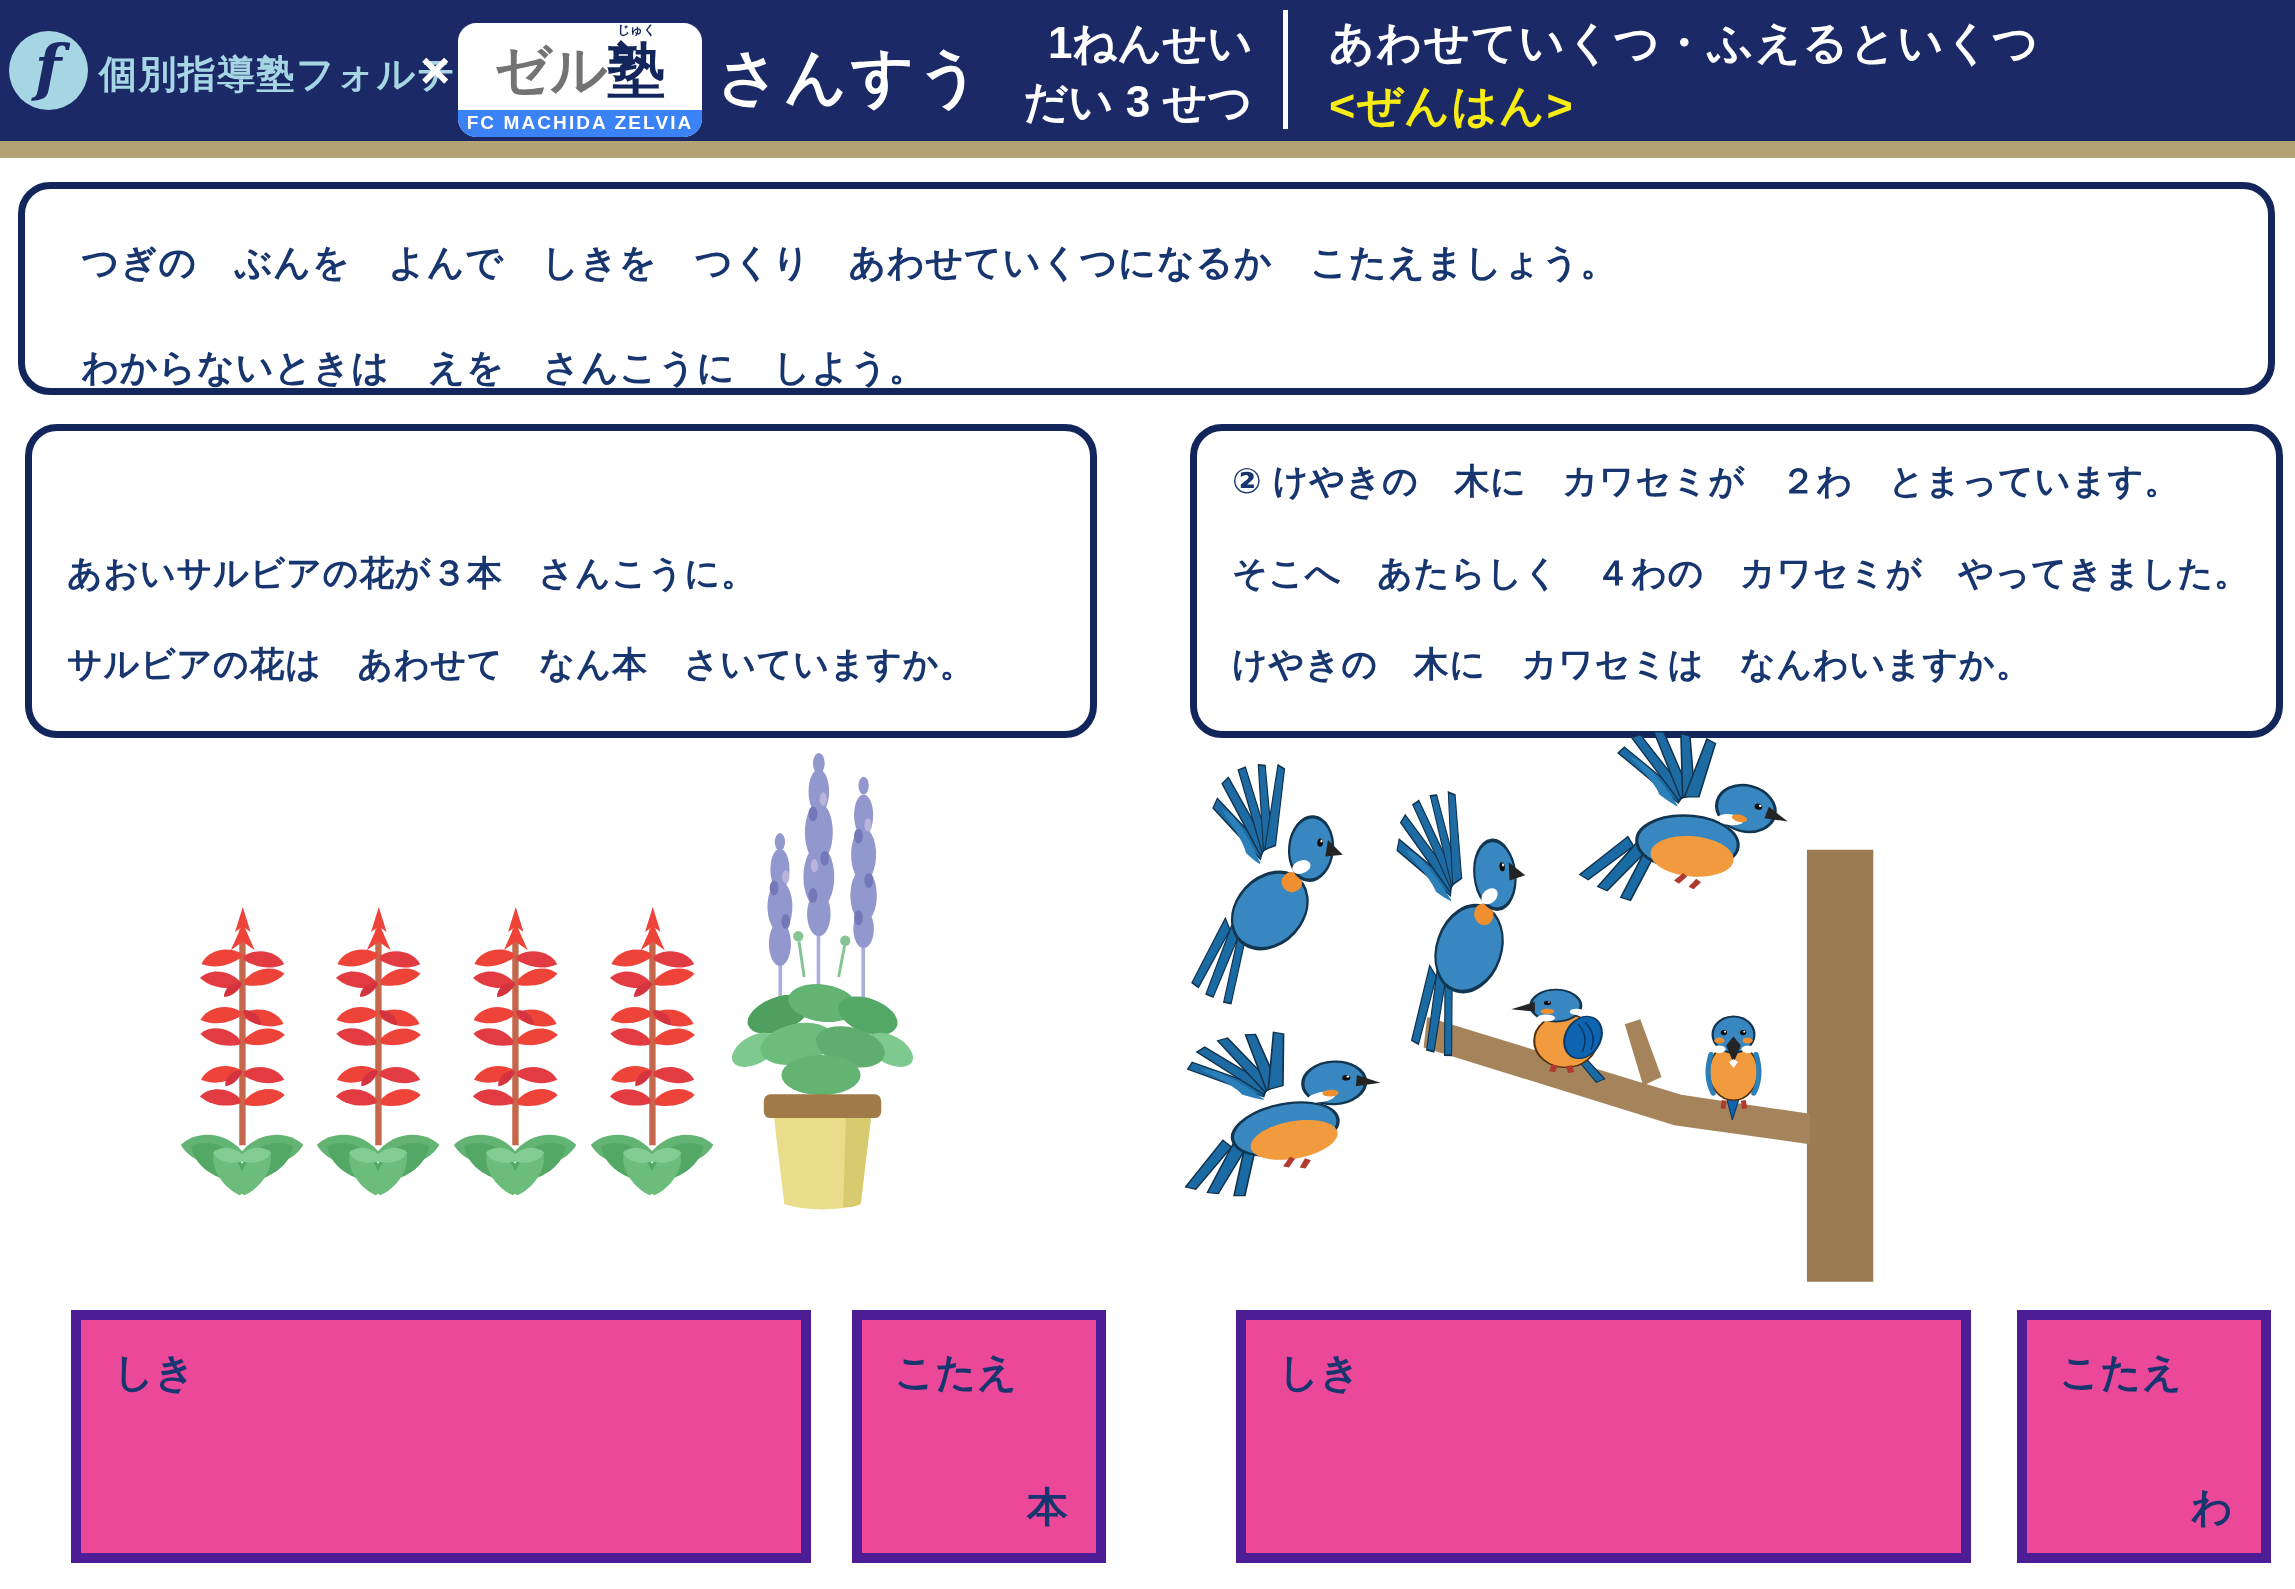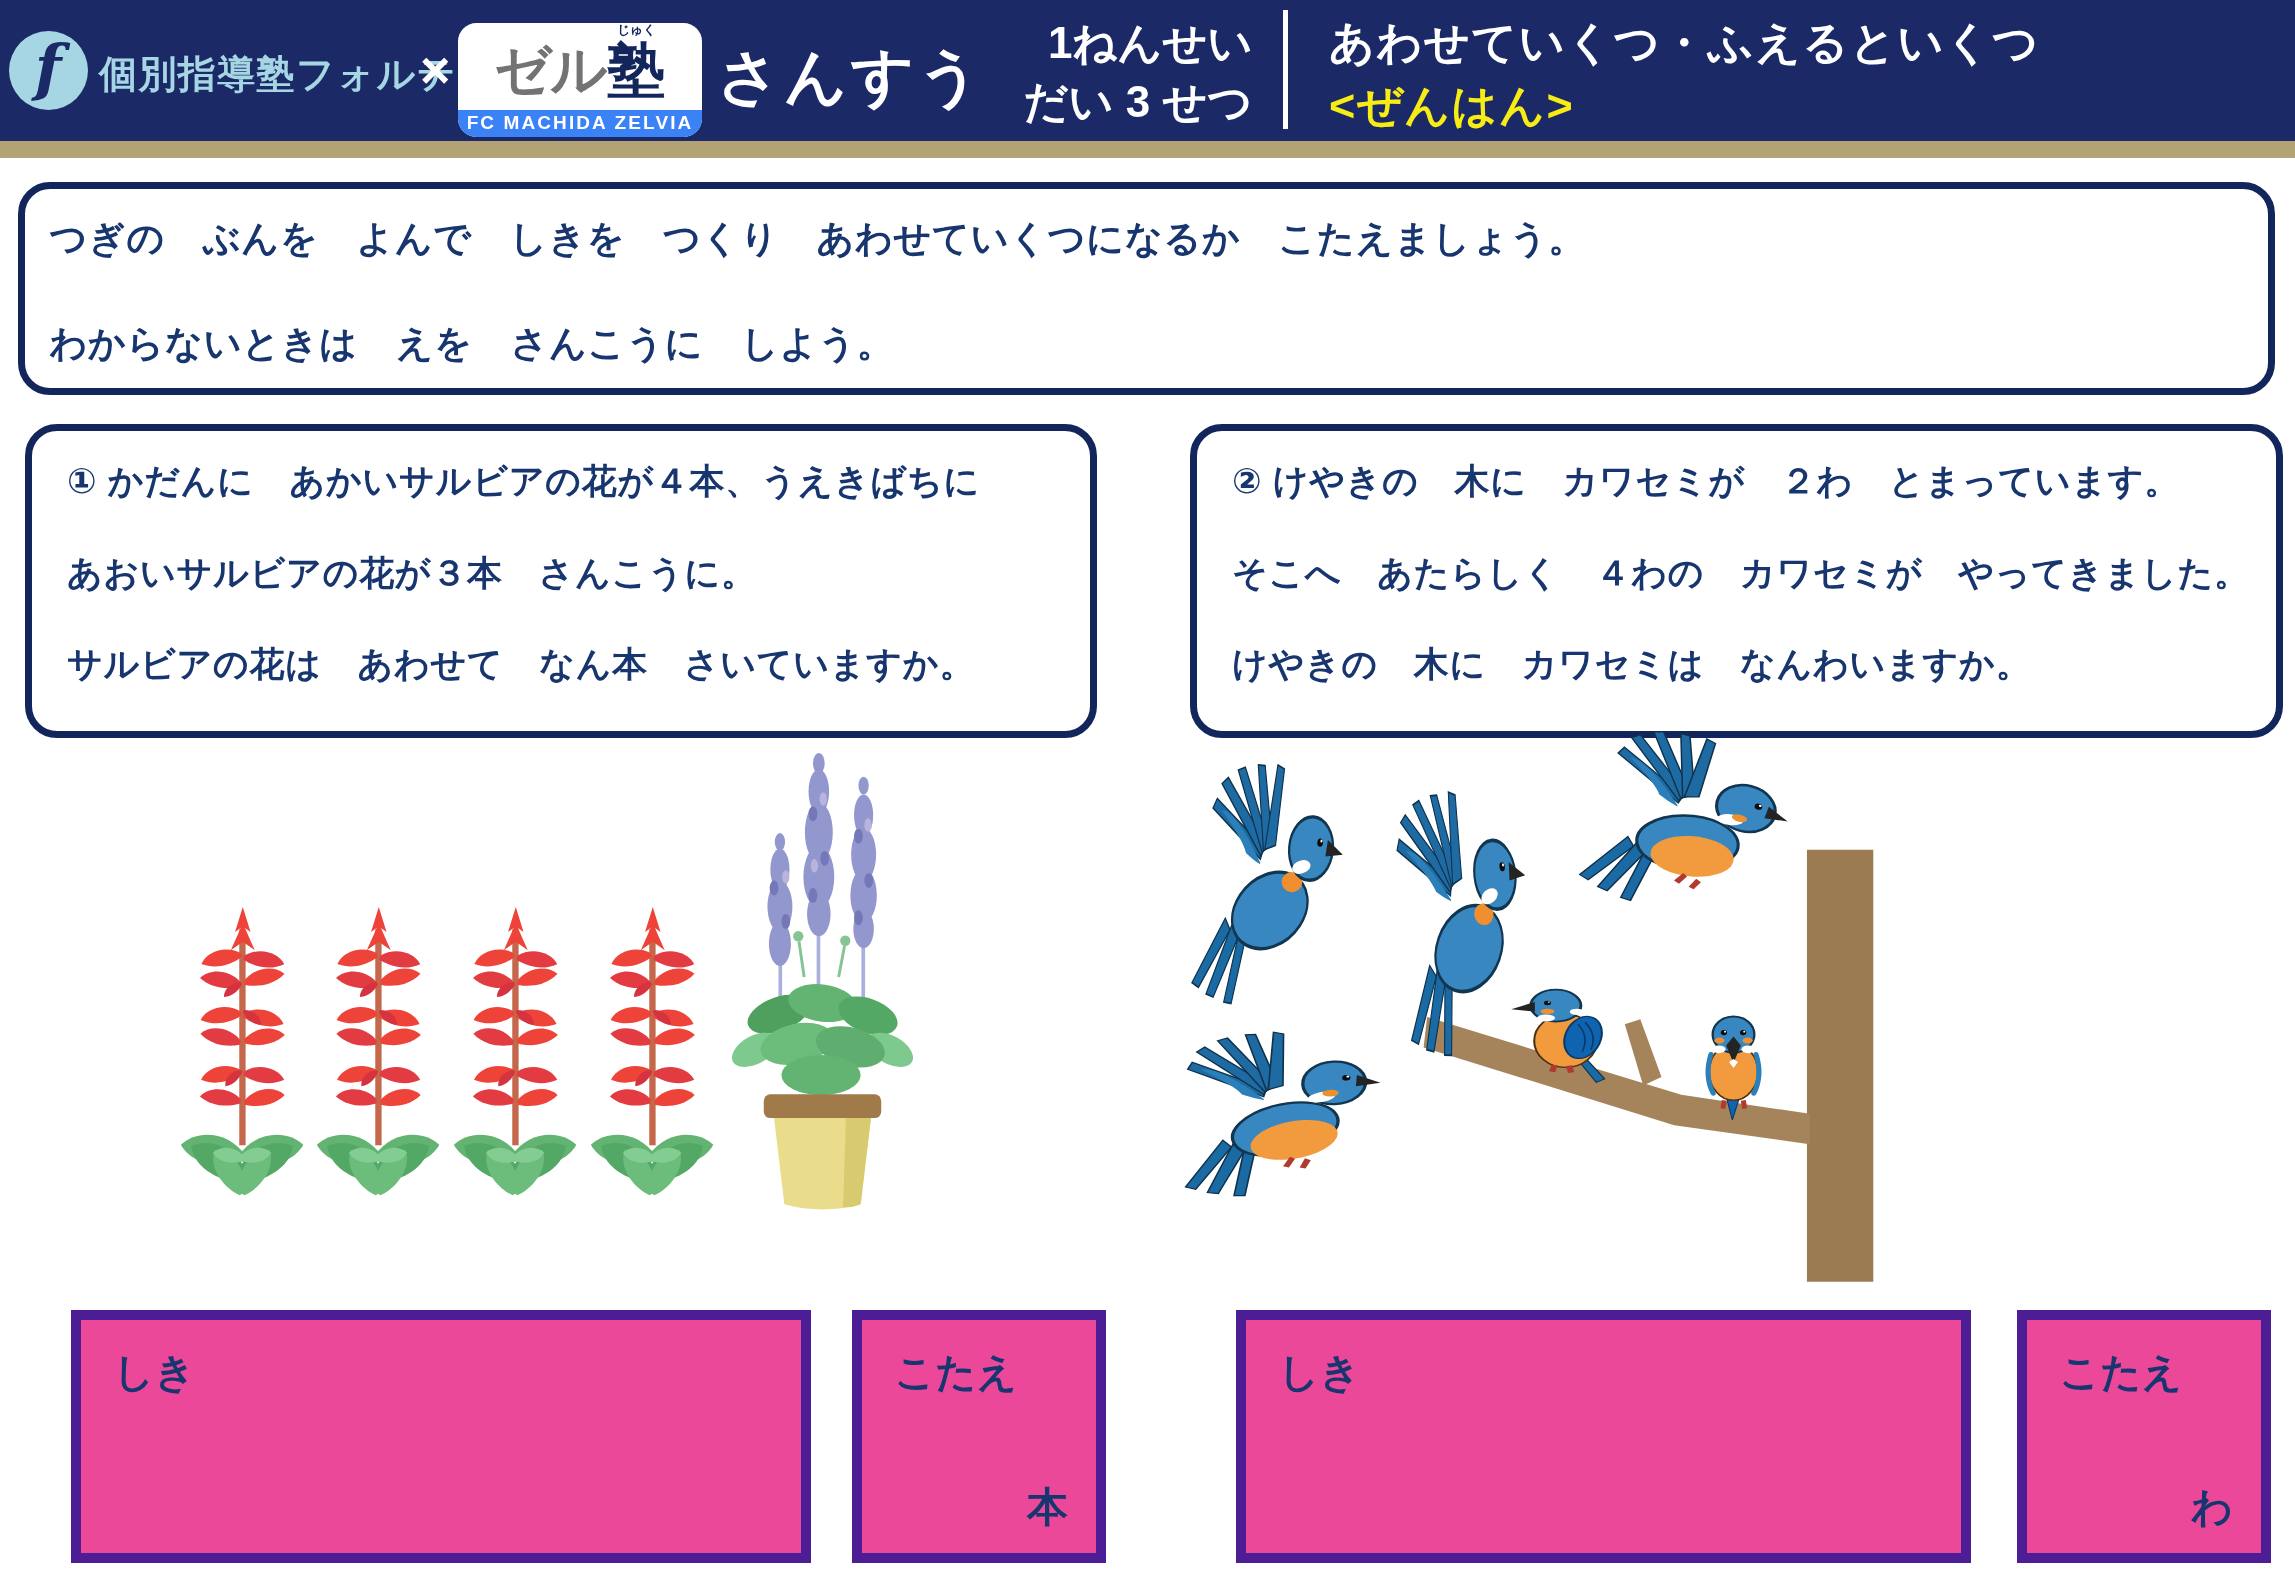--- a/index.html
+++ b/index.html
@@ -38,21 +38,21 @@
   .grade-block{left:968px;top:0;width:300px;height:177px;text-align:right;color:#ffffff;font-weight:bold;}
   .grade-line1{position:absolute;right:15.5px;top:14px;font-size:44px;}
   .grade-line2{position:absolute;right:15.5px;top:73px;font-size:44px;}
   .hdr-divider{left:1283px;top:10px;width:5px;height:119px;background:#ffffff;}
   .unit-title{left:1329px;top:12.7px;font-size:45px;font-weight:bold;color:#ffffff;letter-spacing:1.4px;}
   .unit-part{left:1329px;top:76px;font-size:45px;font-weight:bold;color:#f7ec13;letter-spacing:1.4px;}
 
   
   .round-box{background:#fff;border:7.8px solid #13265c;border-radius:32px;}
   .instr-box{left:18.4px;top:182px;width:2243px;height:199px;}
-  .instr-line{position:absolute;left:24px;font-size:37px;font-weight:bold;color:#17356e;letter-spacing:0.7px;white-space:nowrap;}
+  .instr-line{position:absolute;left:56px;font-size:37px;font-weight:bold;color:#17356e;letter-spacing:0.7px;white-space:nowrap;margin-top:24px;}
   .instr-line.l1{top:25.4px;}
   .instr-line.l2{top:130px;}
 
   .prob-box{position:absolute;top:424px;height:300px;}
   .prob-box.p1{left:25px;width:1058px;}
   .prob-box.p2{left:1190px;width:1079px;}
   .prob-line{position:absolute;left:35px;font-size:35px;font-weight:bold;color:#17356e;letter-spacing:0.7px;white-space:nowrap;}
   .prob-line.l1{top:27px;}
   .prob-line.l2{top:119px;}
   .prob-line.l3{top:210px;}
@@ -281,21 +281,20 @@
 <div class="abs hdr-divider"></div>
 <div class="abs unit-title">あわせていくつ・ふえるといくつ</div>
 <div class="abs unit-part">&lt;ぜんはん&gt;</div>
 
 <div class="abs round-box instr-box">
   <div class="instr-line l1">つぎの　ぶんを　よんで　しきを　つくり　あわせていくつになるか　こたえましょう。</div>
   <div class="instr-line l2">わからないときは　えを　さんこうに　しよう。</div>
 </div>
 
 <div class="prob-box round-box p1">
-  <div class="prob-line l1">① かだんに　あかいサルビアの花が４本、うえきばちに</div>
   <div class="prob-line l2">あおいサルビアの花が３本　さんこうに。</div>
   <div class="prob-line l3">サルビアの花は　あわせて　なん本　さいていますか。</div>
 </div>
 <div class="prob-box round-box p2">
   <div class="prob-line l1">② けやきの　木に　カワセミが　２わ　とまっています。</div>
   <div class="prob-line l2">そこへ　あたらしく　４わの　カワセミが　やってきました。</div>
   <div class="prob-line l3">けやきの　木に　カワセミは　なんわいますか。</div>
 </div>
 
 <svg class="art" style="left:173px;top:904px;width:141px;height:300px" viewBox="0 0 200 425" width="141" height="300">

